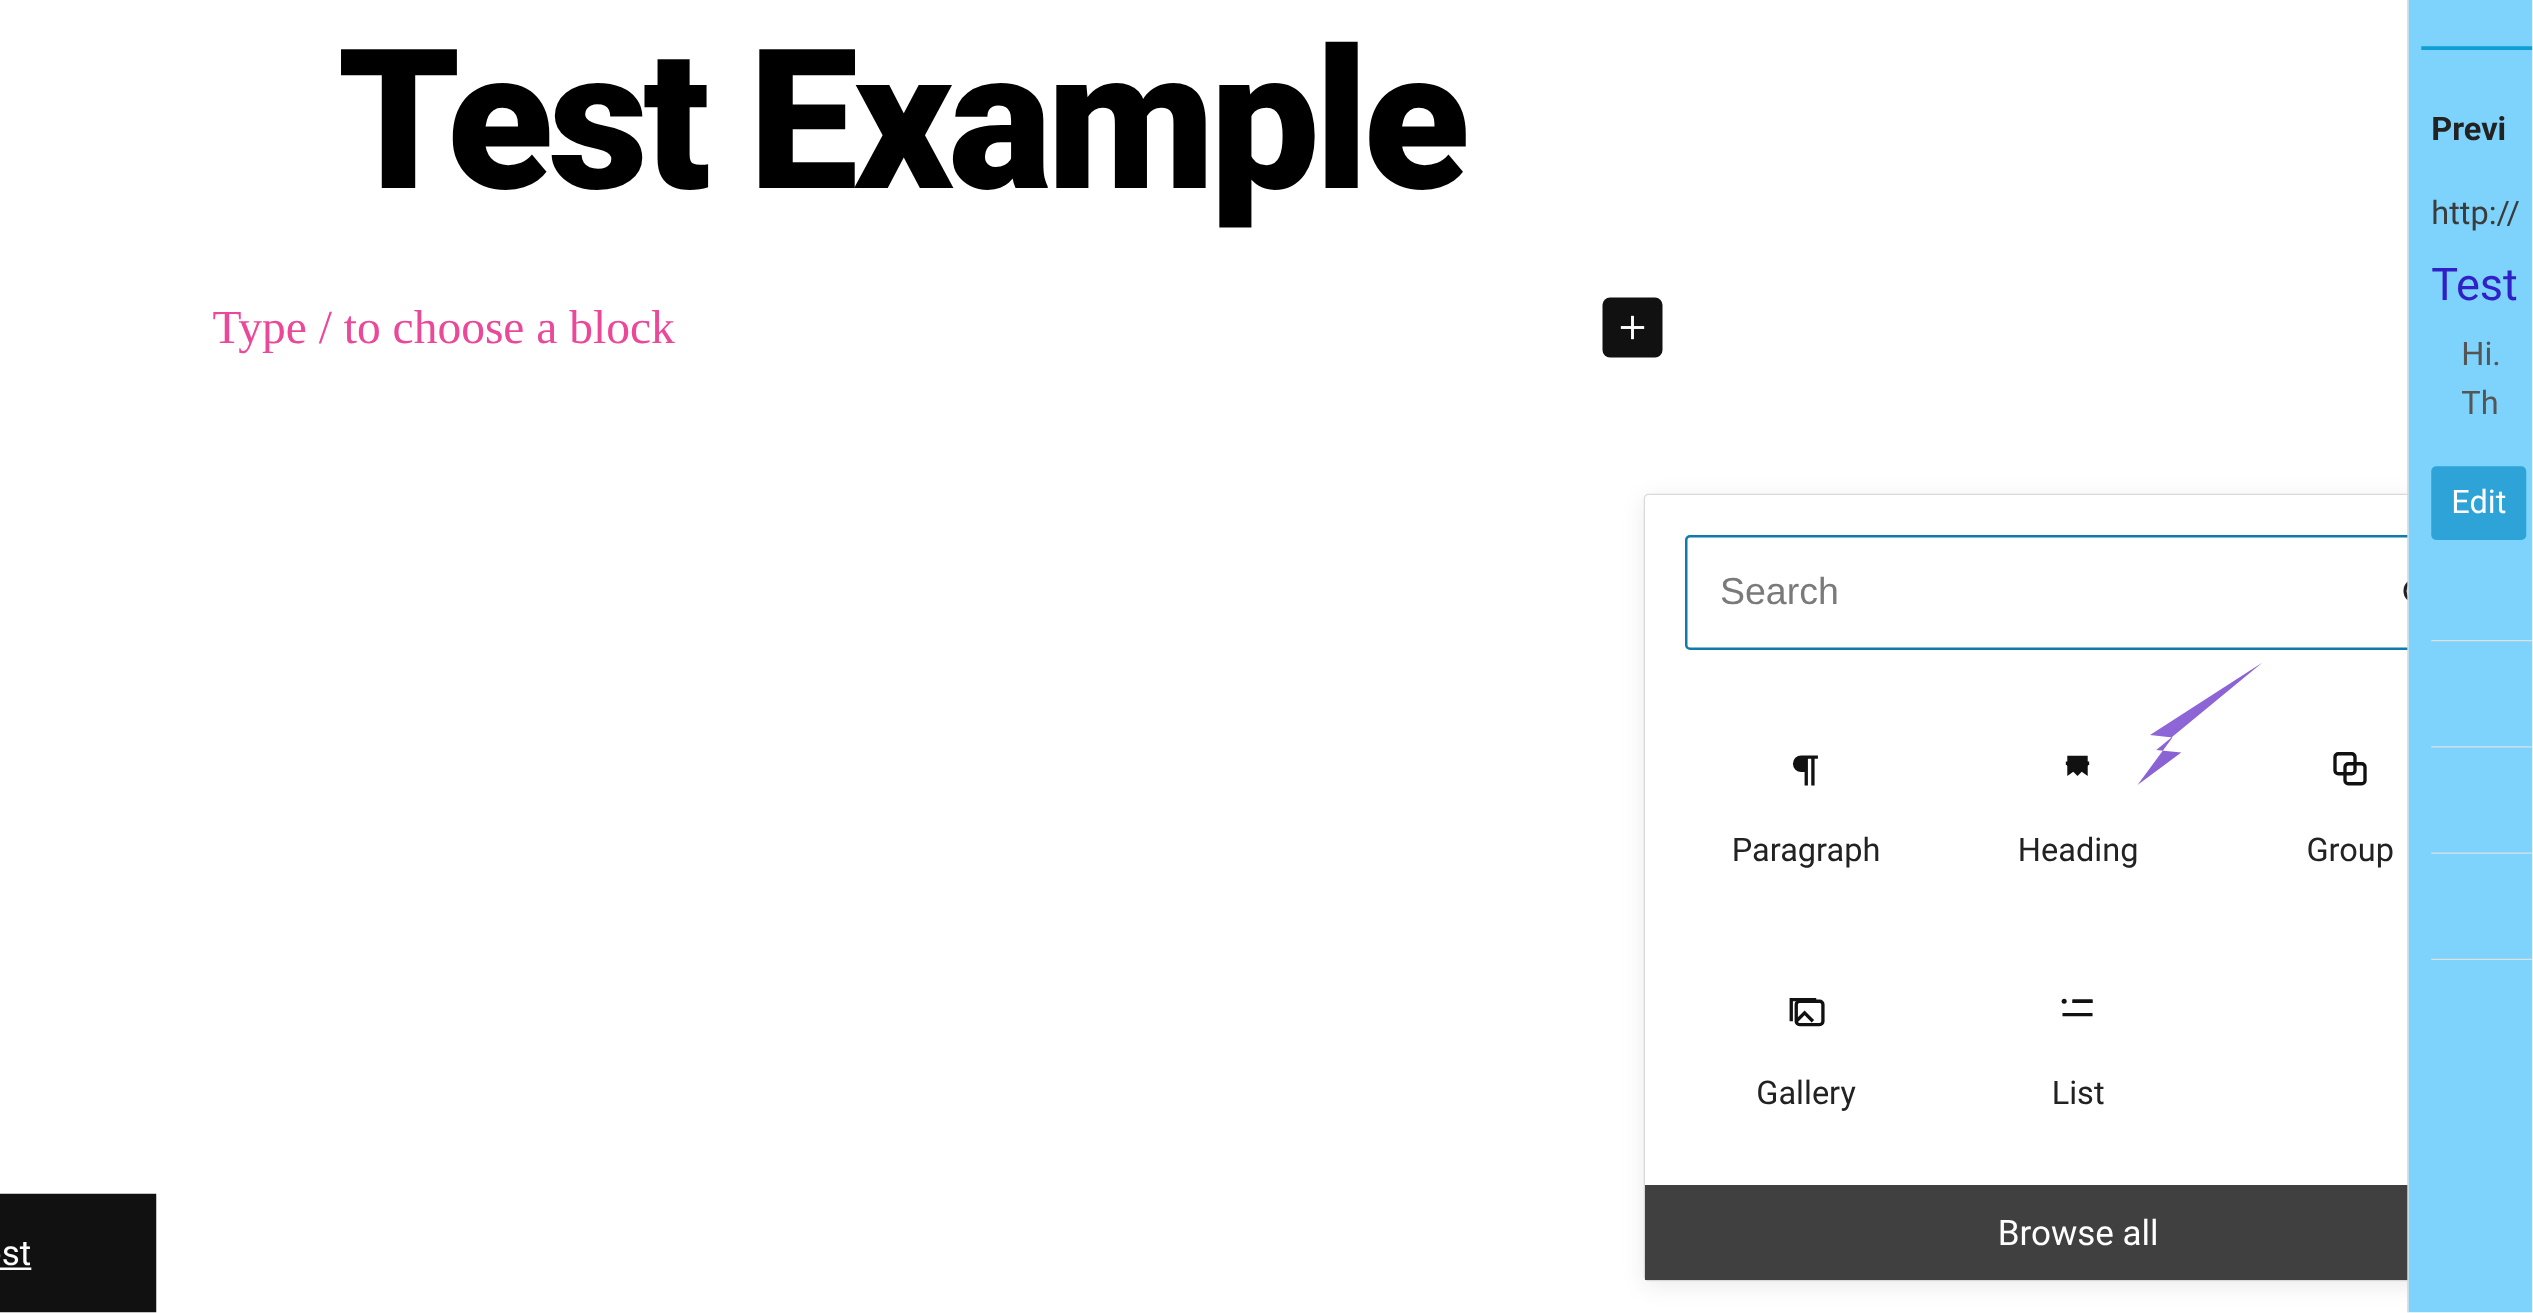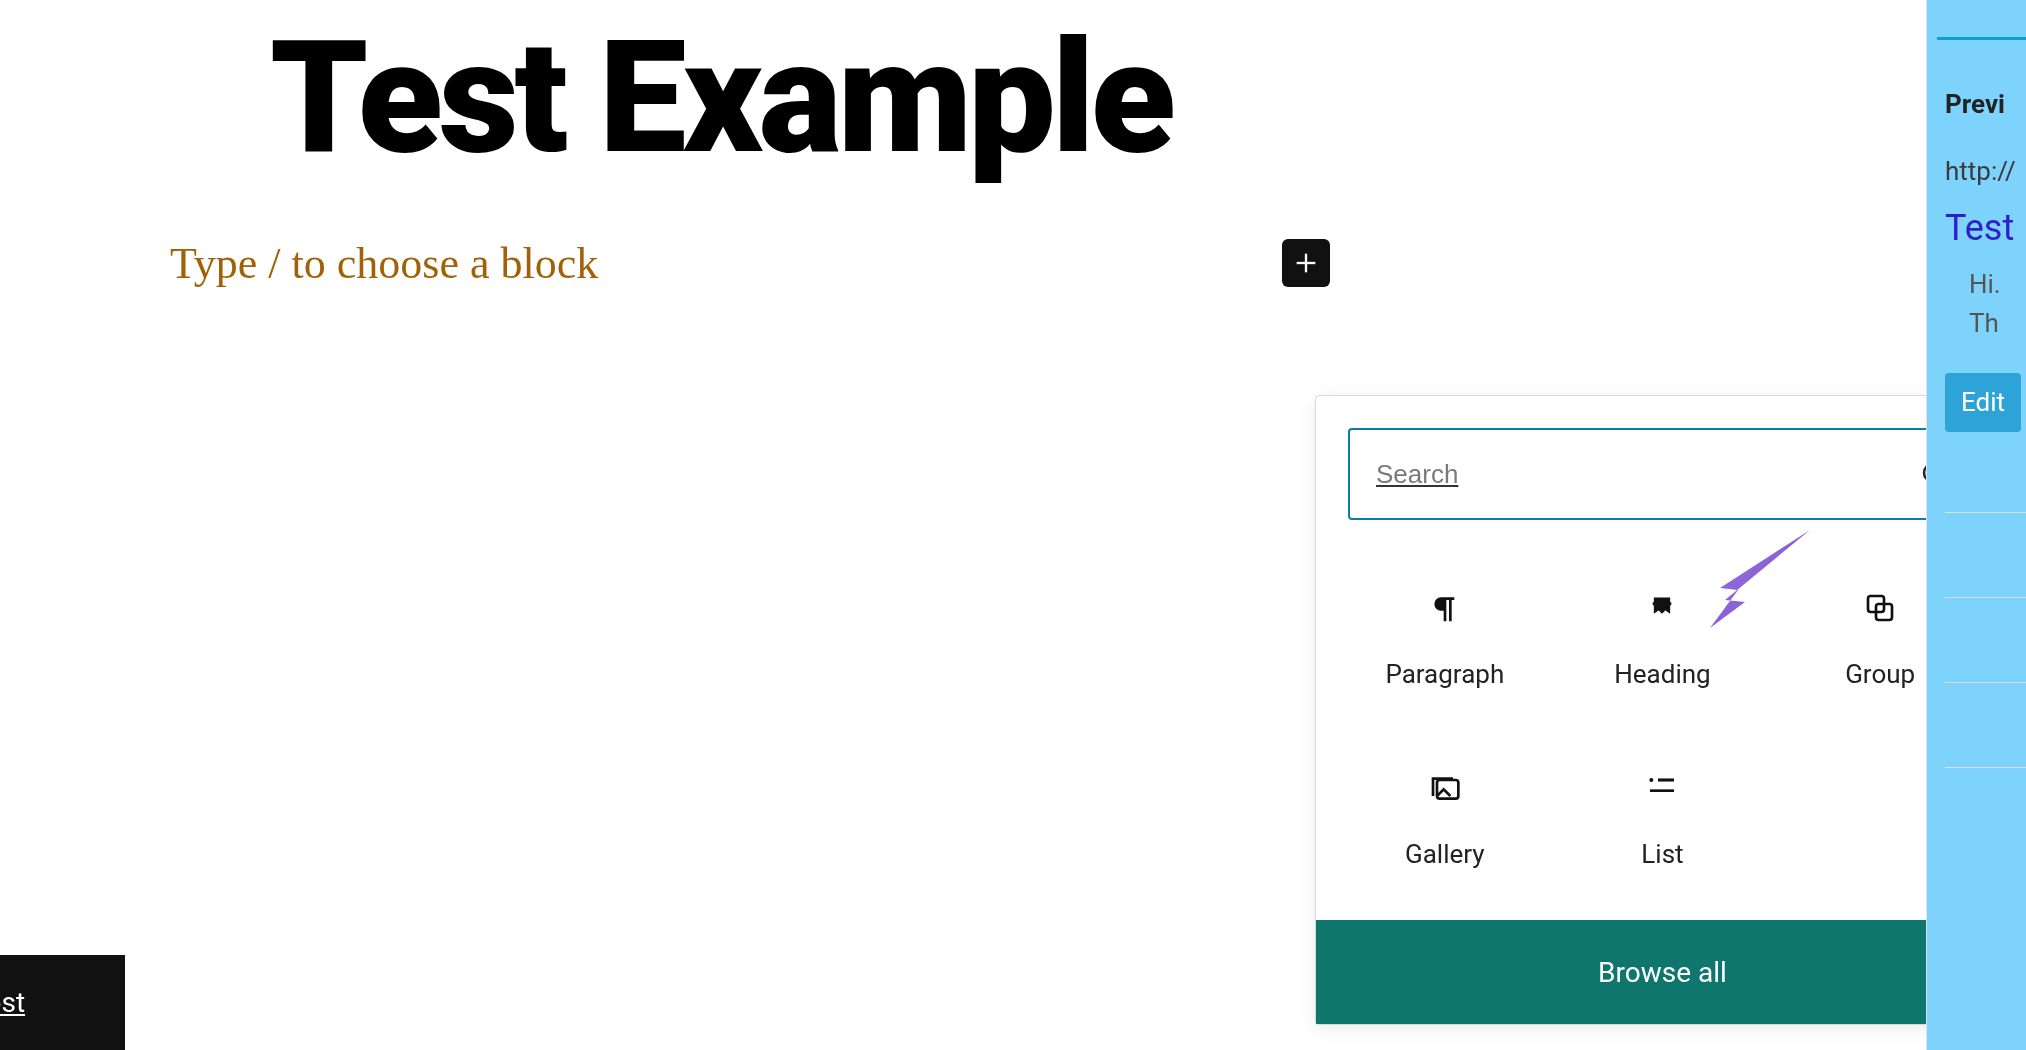--- a/index.html
+++ b/index.html
@@ -30,22 +30,22 @@
   }
   .placeholder-line {
     margin-top:58px;
     display:flex;
     align-items:center;
     justify-content:space-between;
     width:1160px;
   }
   .placeholder-text {
     font-family: Georgia, serif;
-    font-size:44px;
-    color:#a16207;
+    font-size:38px;
+    color:#ec4899;
   }
   .add-block-btn {
     width:48px; height:48px; background:#111; border-radius:6px;
     display:flex; align-items:center; justify-content:center;
     color:#fff; cursor:pointer;
   }
   .add-block-btn svg { width:28px; height:28px; stroke:#fff; }
 
   
   .inserter {
@@ -62,44 +62,43 @@
   .inserter-search {
     width:100%;
     height:92px;
     border:2px solid #0f7ba8;
     border-radius:4px;
     display:flex; align-items:center;
     padding:0 26px;
     font-size:30px;
   }
   .inserter-search input {
-    flex:1; border:none; outline:none; font-size:26px;
+    flex:1; border:none; outline:none; font-size:30px;
     color:#333;
-    text-decoration:underline;
   }
   .inserter-search input::placeholder { color:#7a7a7a; }
   .search-icon { width:30px; height:30px; }
   .blocks-grid {
     flex:1;
     display:grid;
     grid-template-columns: repeat(3,1fr);
     grid-template-rows: repeat(2,1fr);
     padding:20px 20px 10px 20px;
     gap:0;
   }
   .block-item {
     display:flex; flex-direction:column; align-items:center; justify-content:center;
     cursor:pointer;
     padding:18px 0;
   }
   .block-icon { width:34px; height:34px; margin-bottom:34px; display:flex; align-items:center; justify-content:center;}
   .block-label { font-size:26px; color:#222; }
   .browse-all {
-    height:104px;
-    background:#0f766e;
+    height:76px;
+    background:#404040;
     color:#fff;
     font-size:28px;
     display:flex; align-items:center; justify-content:center;
     cursor:pointer;
   }
 
   
   .annotation-arrow {
     position:absolute;
     left:1700px;

